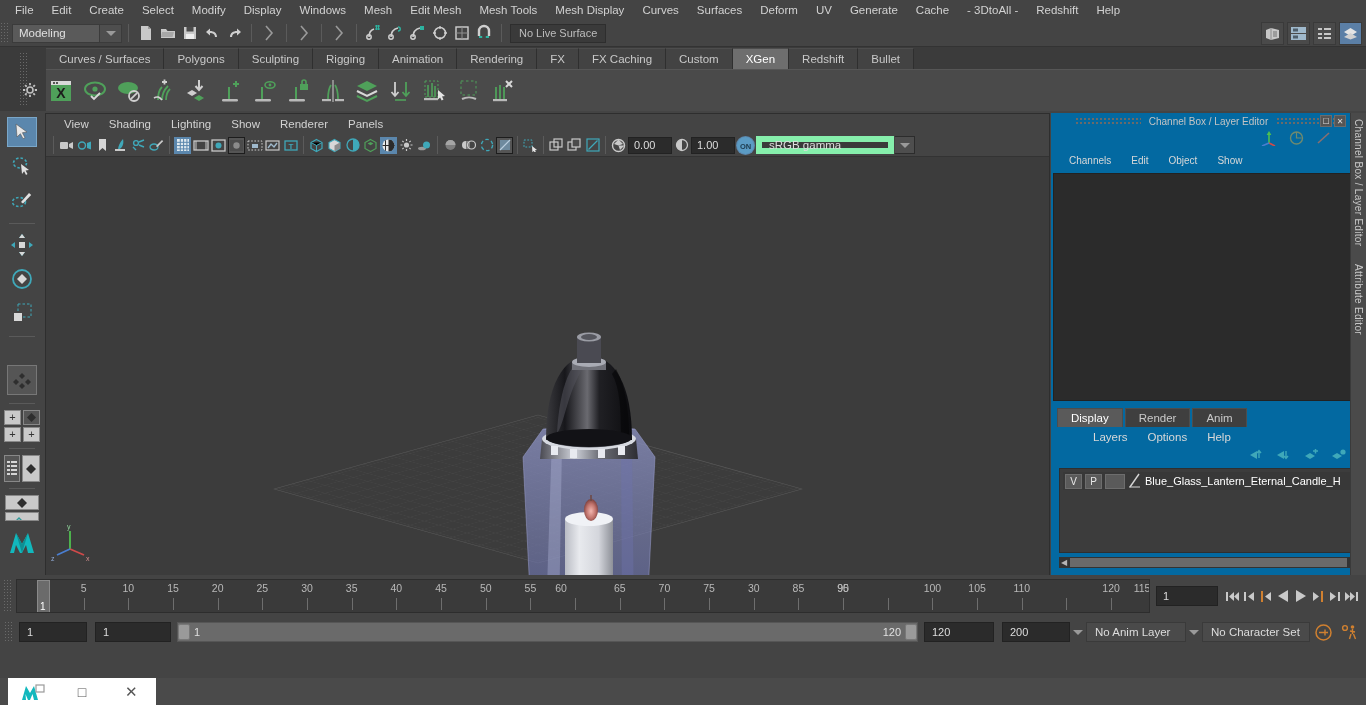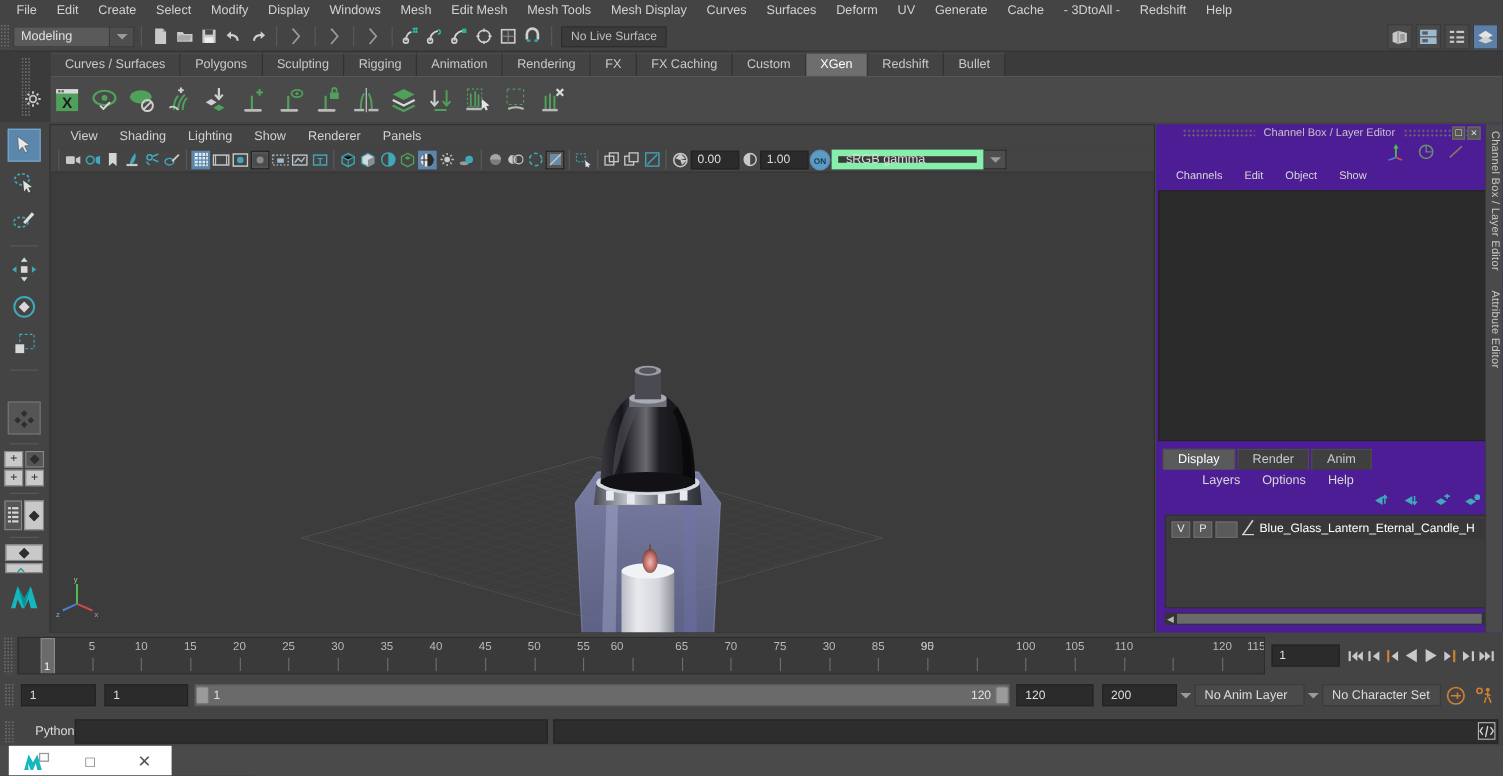--- a/index.html
+++ b/index.html
@@ -55,21 +55,21 @@
   .vt.on{background:#5b87ad;}
   .vt.framed{border:1px solid #1d1d1d;background:#555;}
   .numbox{height:17px;min-width:44px;background:#2b2b2b;border:1px solid #222;color:#ddd;font-size:11px;display:flex;align-items:center;padding:0 5px;}
   .gammabox{height:18px;width:138px;background:#3a3a3a;border:6px solid #86efac;color:#ddd;font-size:11.5px;display:flex;align-items:center;padding-left:7px;}
   .gammaarrow{width:20px;height:18px;background:#4e4e4e;border:1px solid #2c2c2c;border-left:none;display:flex;align-items:center;justify-content:center;}
 
   .viewport{position:relative;width:100%;height:418px;background:#3c3c3c;overflow:hidden;}
   .persp-label{position:absolute;left:0;right:0;bottom:3px;text-align:center;font-size:10.5px;color:#e2e2e2;font-weight:bold;}
 
   
-  .rdock{position:absolute;left:1051px;top:0;width:315px;height:462px;background:#4c1d95;}
+  .rdock{position:absolute;left:1051px;top:0;width:315px;height:462px;background:#0369a1;}
   .rd-title{height:16px;display:flex;align-items:center;justify-content:center;position:relative;font-size:10px;color:#c4c4c4;}
   .rd-title .dots{flex:0 0 auto;width:66px;height:8px;background-image:radial-gradient(#6a6a6a 1px,transparent 1px);background-size:4px 4px;}
   .rd-title .ttl{padding:0 8px;}
   .rd-title .wbtns{position:absolute;right:20px;top:2px;display:flex;gap:2px;}
   .wbtn{width:12px;height:12px;background:#555;border:1px solid #6b6b6b;display:flex;align-items:center;justify-content:center;font-size:8px;color:#ddd;}
   .vertstrip{position:absolute;right:0;top:0;width:16px;height:462px;background:#4a4a4a;border-left:1px solid #3a3a3a;}
   .vertlabel{writing-mode:vertical-rl;font-size:10px;color:#c9c9c9;margin:6px 0 0 2px;letter-spacing:0.3px;}
   .cb-icons{height:20px;display:flex;align-items:center;justify-content:flex-end;padding-right:34px;gap:10px;}
   .cb-menu{height:22px;display:flex;align-items:center;padding-left:8px;}
   .cb-menu .mi{padding:0 10px;font-size:10px;color:#d8d8d8;}
@@ -1102,32 +1102,20 @@
     </div>
     <div style="width:26px;display:flex;align-items:center;justify-content:center;margin-right:4px;">
       <svg width="19" height="19" viewBox="0 0 19 19">
           <circle cx="5" cy="5" r="2.4" fill="none" stroke="#d08030" stroke-width="1.4"></circle>
           <circle cx="12.5" cy="4" r="1.8" fill="#d08030"></circle>
           <path d="M12.5 6v5M10 8l5 1M11 11l-1.5 5M13.5 11l2 5" stroke="#d08030" stroke-width="1.4" fill="none"></path>
         </svg>
     </div>
   </div>
 
-  <div class="cmdline">
-    <div class="dotgrip" style="margin-left:4px;height:20px;"></div>
-    <div class="cmd-label">Python</div>
-    <div class="cmd-input"></div>
-    <div class="cmd-out"></div>
-    <div style="position:absolute;right:6px;top:4px;">
-      <svg width="17" height="17" viewBox="0 0 17 17">
-          <rect x="1" y="1" width="15" height="15" fill="none" stroke="#b9b9b9" stroke-width="1"></rect>
-          <path d="M5 5L2.5 8.5 5 12M12 5l2.5 3.5L12 12M9.5 4l-2 10" stroke="#d8d8d8" fill="none" stroke-width="1.2"></path>
-        </svg>
-    </div>
-  </div>
 
   <div class="taskbar">
     <div class="tb-win">
       <div class="tbi">
         <svg width="26" height="20" viewBox="0 0 26 20">
             <path d="M2 18L6 4l4 7 4-7 4 14h-4l-1.5-6-2.5 6h-2l-2.5-6L6 18z" fill="#12b8bd"></path>
             <rect x="16" y="3" width="8" height="7" fill="none" stroke="#9a9a9a" stroke-width="1.2"></rect>
           </svg>
       </div>
       <div class="tbi" style="color:#555;font-size:14px;">□</div>

